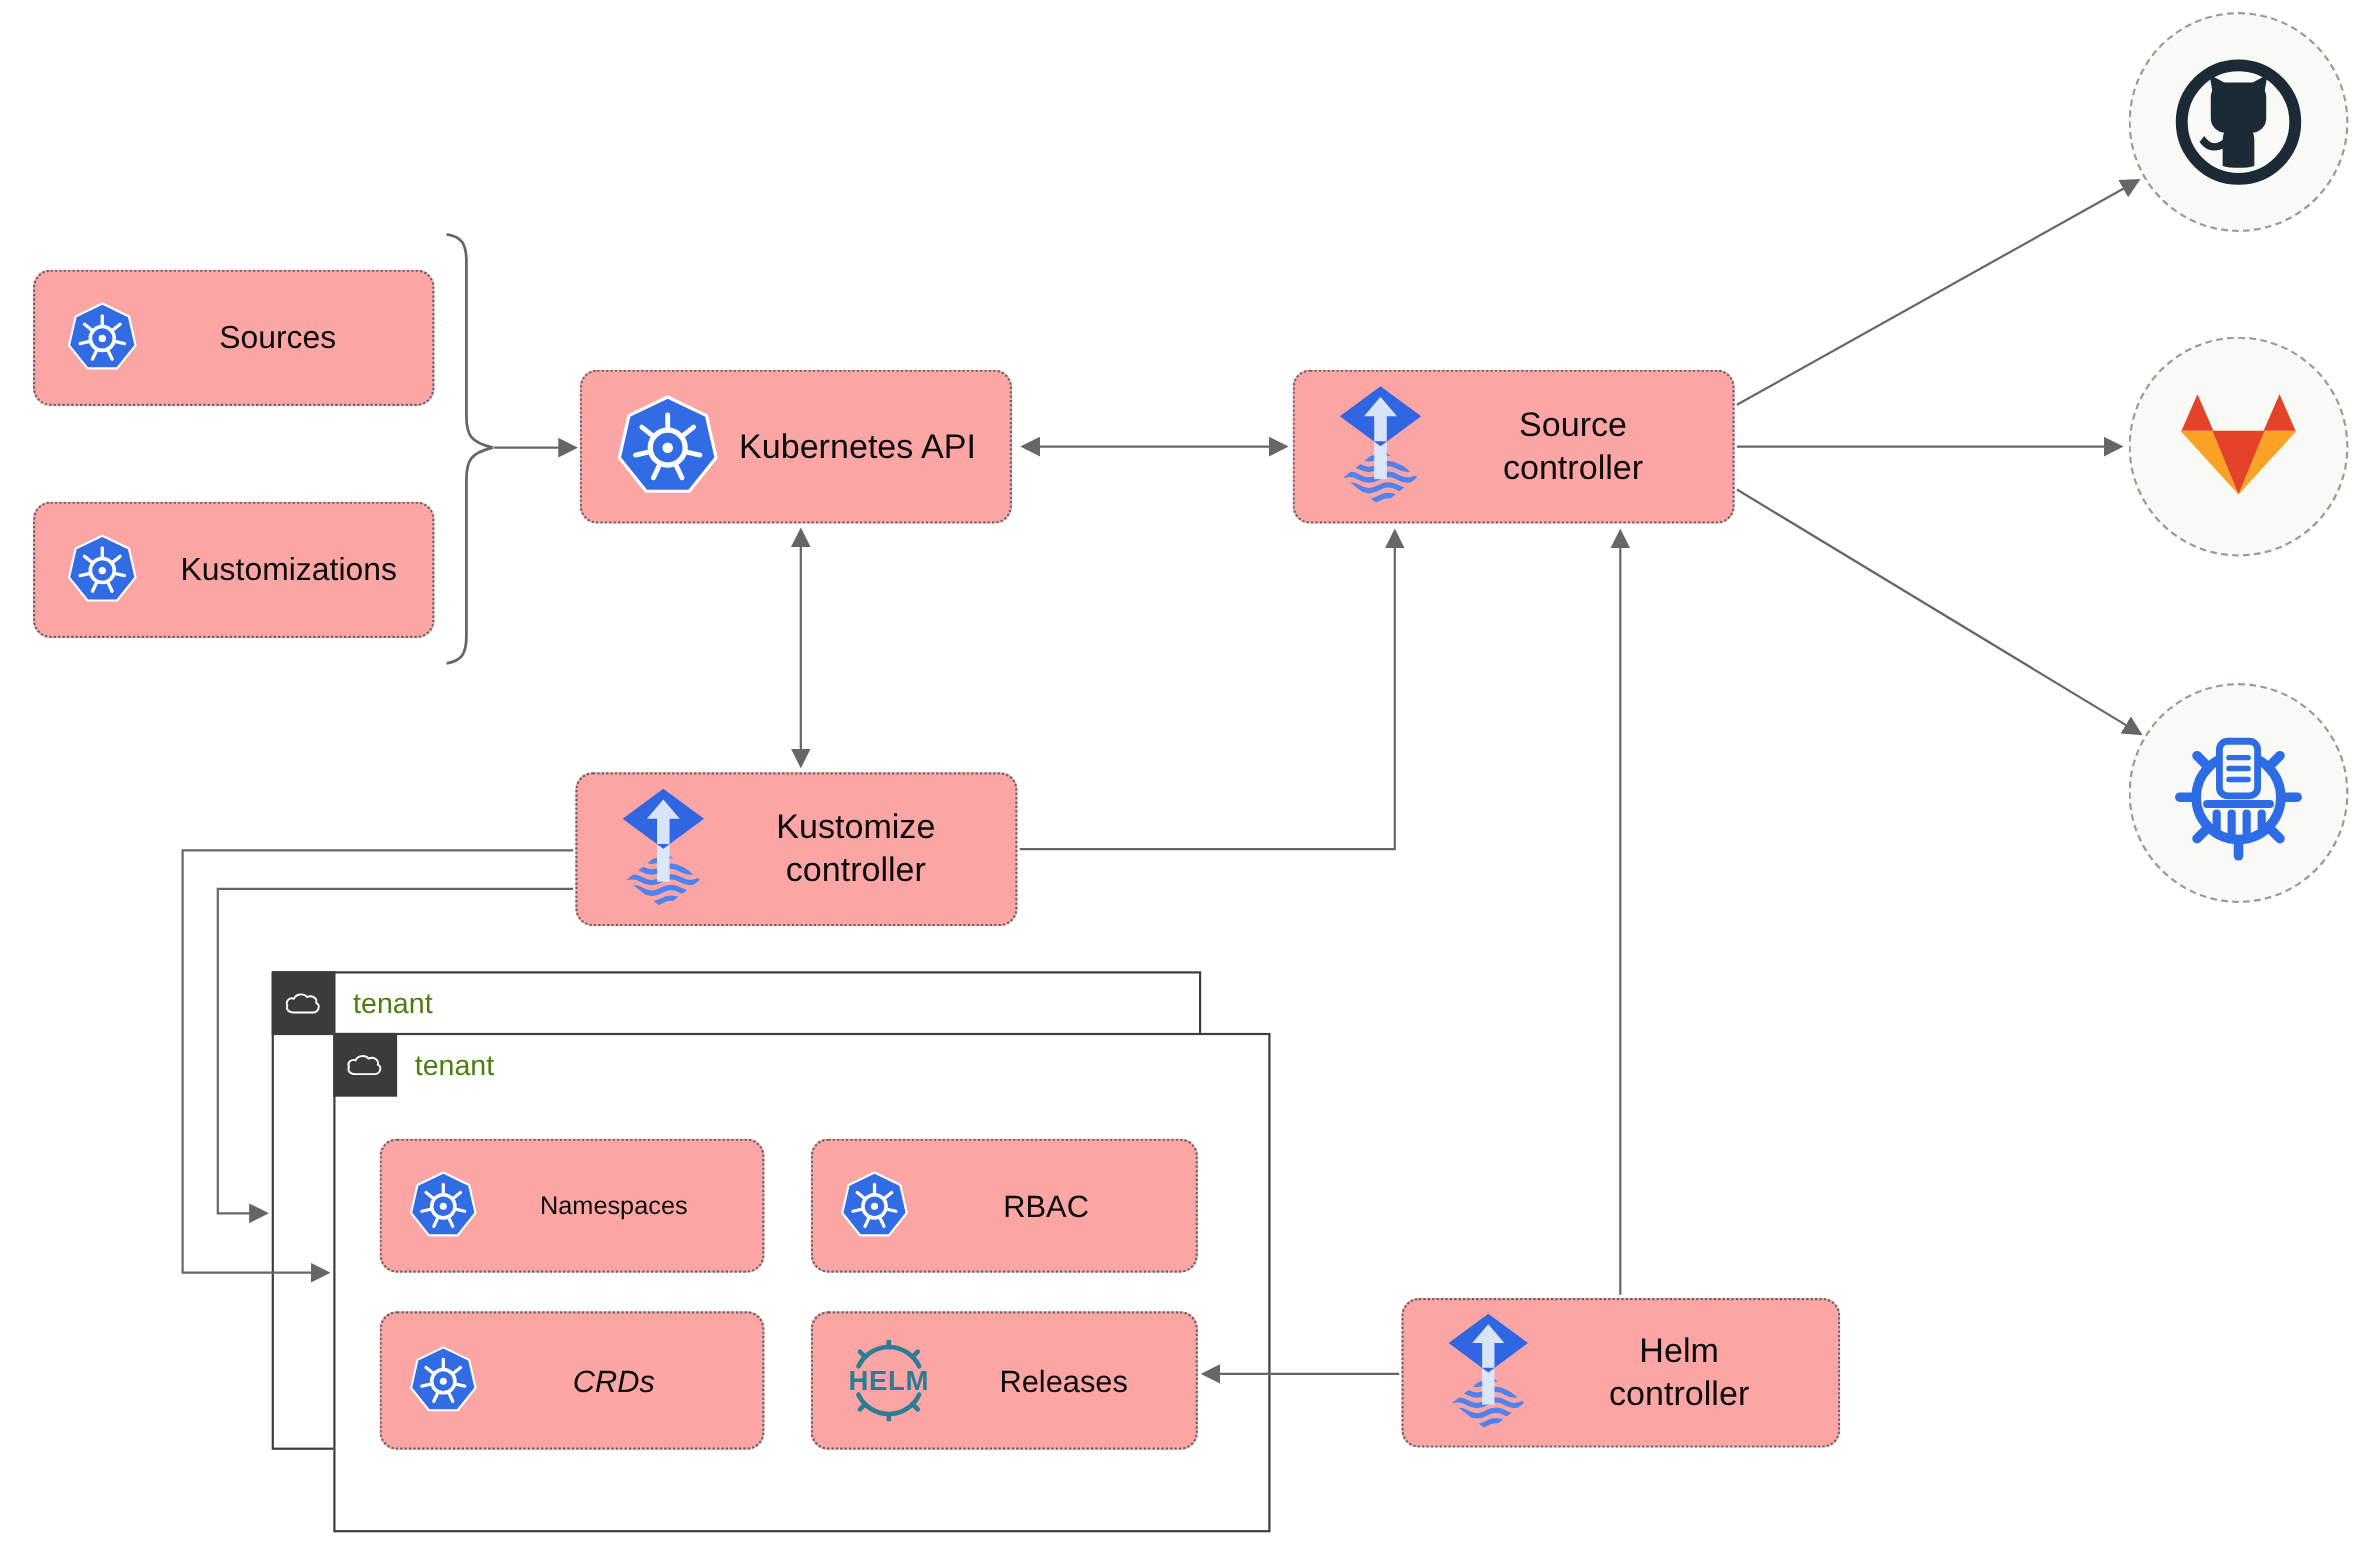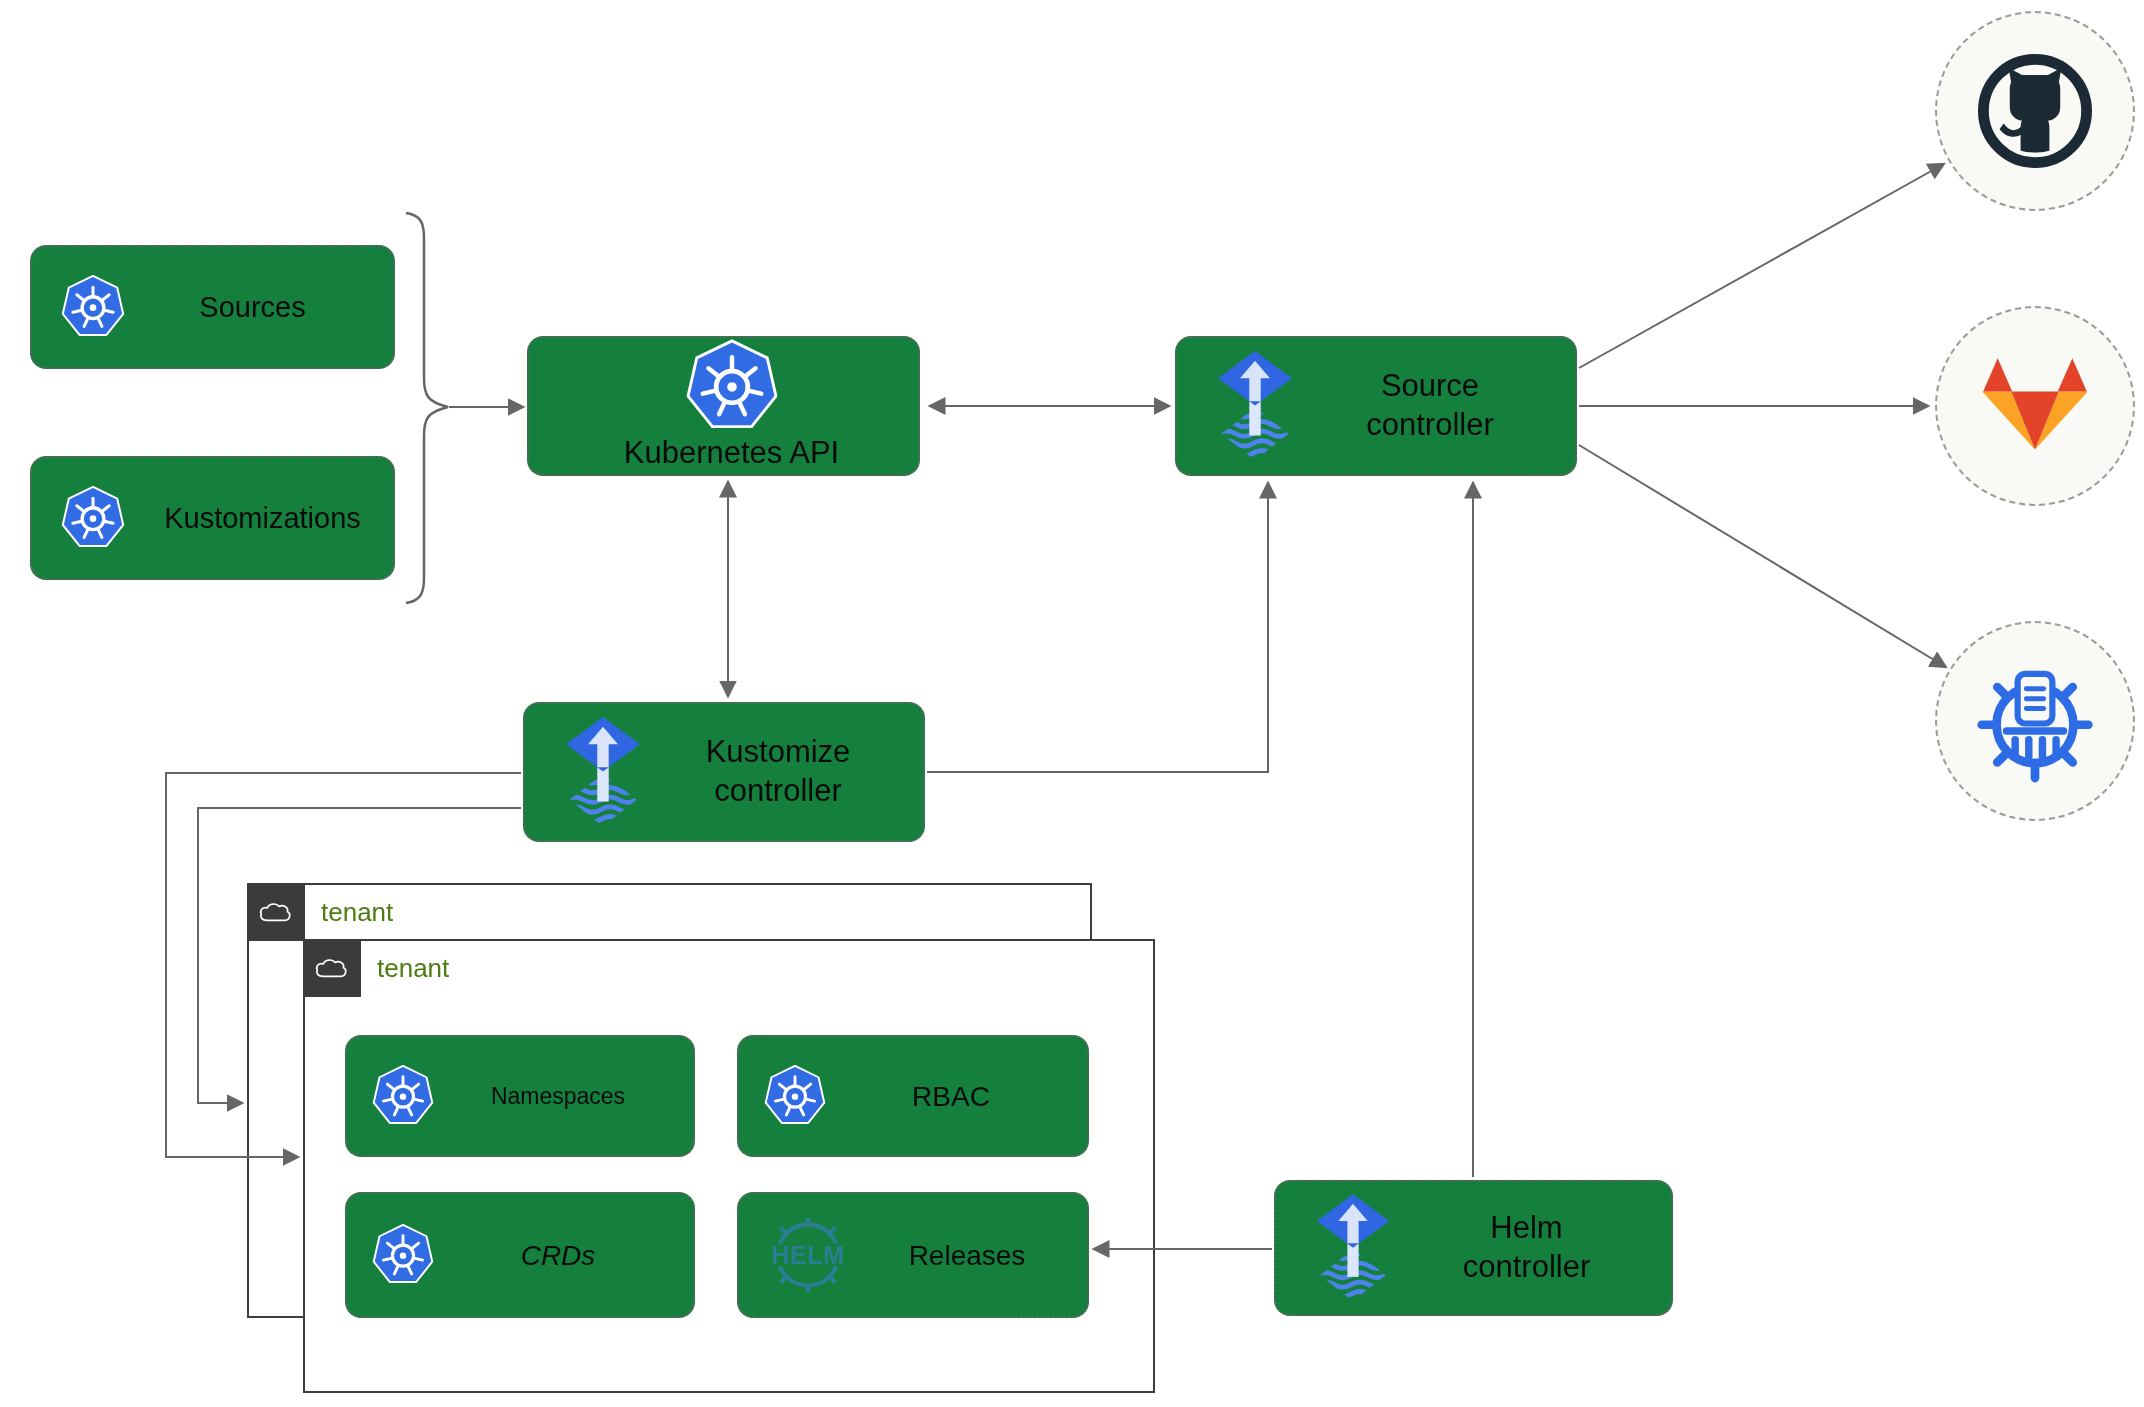--- a/index.html
+++ b/index.html
@@ -1,18 +1,18 @@
 <!DOCTYPE html>
 <html><head>
 <meta charset="utf-8">
 <style>
   html,body{margin:0;padding:0;}
   body{width:2144px;height:1407px;position:relative;background:#ffffff;
        font-family:"Liberation Sans",sans-serif;overflow:hidden;}
-  .node{position:absolute;background:#15803d;border:2px dotted #636363;border-radius:16px;
+  .node{position:absolute;background:#fca5a5;border:2px dotted #636363;border-radius:16px;
         display:flex;align-items:center;box-sizing:border-box;z-index:3;}
   .node-label{flex:1;text-align:center;color:#0b0b0b;white-space:pre-line;line-height:1.25;}
   .circle-node{position:absolute;width:200px;height:200px;border-radius:50%;
         border:2px dashed #9a9a9a;background:#f9f9f5;display:flex;align-items:center;
         justify-content:center;box-sizing:border-box;z-index:3;}
   .tenant{position:absolute;border:2px solid #3d3d3d;box-sizing:border-box;}
   .tenant.outer{z-index:1;background:#ffffff;}
   .tenant.inner{z-index:2;background:#ffffff;}
   .tenant-header{position:absolute;top:-2px;left:-2px;width:58px;height:58px;background:#3b3b3b;
         display:flex;align-items:center;justify-content:center;}
@@ -150,21 +150,21 @@
   <div class="node-label" style="font-size:29px;">Sources</div>
 </div>
 
 <div class="node" style="left:30px;top:456px;width:365px;height:124px;padding-left:28px;padding-right:14px;gap:20px;">
   <svg class="icon" width="66" height="66">
       <use href="#sym-k8s"></use>
     </svg>
   <div class="node-label" style="font-size:29px;">Kustomizations</div>
 </div>
 
-<div class="node" style="left:527px;top:336px;width:393px;height:140px;padding-left:30px;padding-right:14px;flex-direction:column;">
+<div class="node" style="left:527px;top:336px;width:393px;height:140px;padding-left:30px;padding-right:14px;">
   <svg class="icon" width="96" height="96">
       <use href="#sym-k8s"></use>
     </svg>
   <div class="node-label" style="font-size:31px;">Kubernetes API</div>
 </div>
 
 <div class="node" style="left:1175px;top:336px;width:402px;height:140px;padding-left:34px;padding-right:14px;">
   <svg class="icon" width="88" height="111">
       <use href="#sym-flux"></use>
     </svg>

